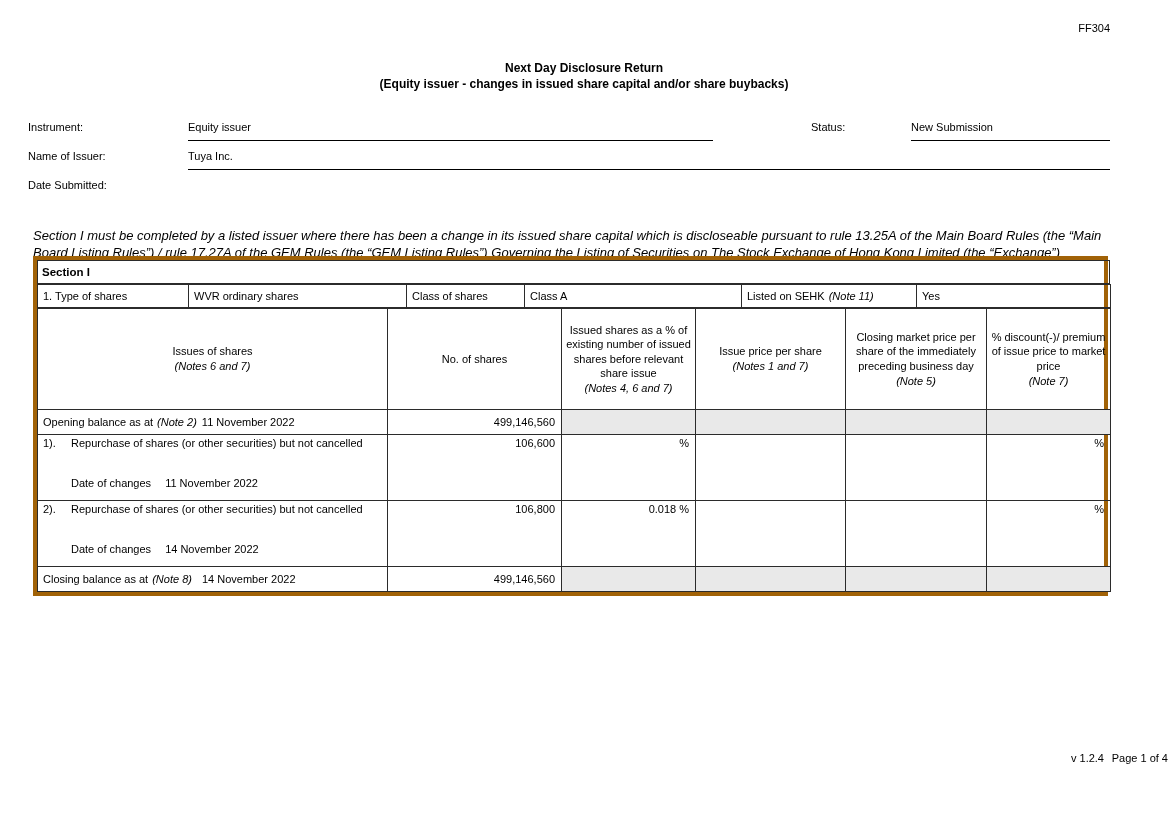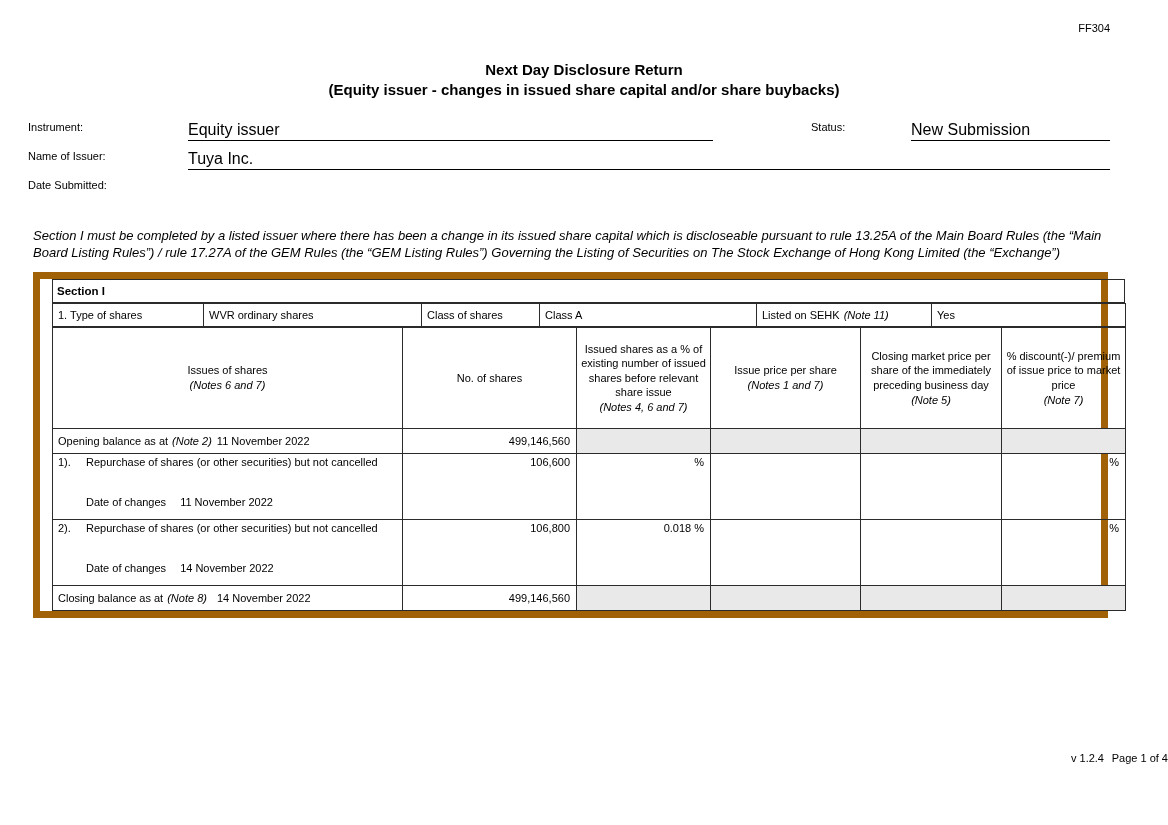--- a/index.html
+++ b/index.html
@@ -7,34 +7,34 @@
   .page {
     position: relative;
     width: 1168px; height: 772px;
     background: #fff;
     font-family: "Liberation Sans", sans-serif;
     color: #000;
     overflow: hidden;
   }
   .form-code { position:absolute; top:22px; right:58px; font-size:11px; }
   .title-block { position:absolute; top:60px; left:0; width:100%; text-align:center; }
-  .title, .subtitle { font-size:15px; font-weight:bold; line-height:1.35; }
+  .title, .subtitle { font-size:12px; font-weight:bold; line-height:1.35; }
 
   .field-label { position:absolute; font-size:11px; }
   .field-value {
-    position:absolute; font-size:16px; height:20px;
+    position:absolute; font-size:11px; height:20px;
     border-bottom:1.5px solid #000; white-space:nowrap;
   }
 
   .intro-note {
     position:absolute; left:33px; top:227px; width:1103px;
     font-size:13px; font-style:italic; line-height:1.32;
   }
 
-  .tbl-wrap { position:absolute; left:33px; top:272px; width:1075px; border:7px solid #a16207;padding-left:12px; }
+  .tbl-wrap { position:absolute; left:33px; top:256px; width:1075px; border:4px solid #a16207; }
   table { border-collapse:collapse; width:1073px; table-layout:fixed; }
   td, th { border:1px solid #2b2b2b; font-size:11px; font-weight:normal; padding:2px 5px; overflow:hidden; }
 
   .t1 td { height:23px; font-weight:bold; font-size:11.5px; vertical-align:middle; padding-left:4px; }
   .t2 td { height:23px; vertical-align:middle; }
 
   .t3 th { text-align:center; vertical-align:middle; line-height:1.32; padding:2px 3px; }
   .t3 .hdr-row { height:101px; }
   .t3 td { vertical-align:top; }
   .t3 .bal-row td { height:25px; vertical-align:middle; }

